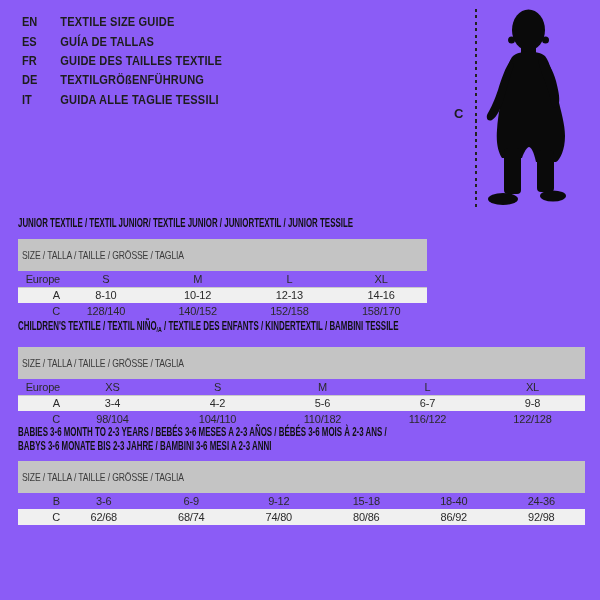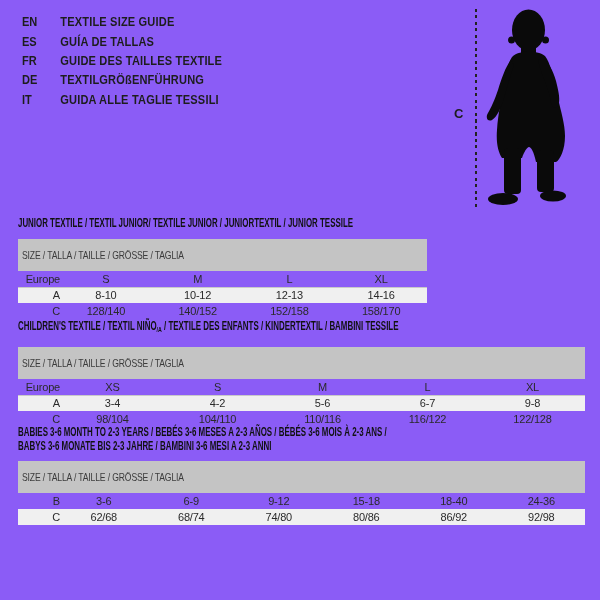--- a/index.html
+++ b/index.html
@@ -176,21 +176,21 @@
         <td>3-4</td>
         <td>4-2</td>
         <td>5-6</td>
         <td>6-7</td>
         <td>9-8</td>
       </tr>
       <tr>
         <td class="lab">C</td>
         <td>98/104</td>
         <td>104/110</td>
-        <td>110/116</td>
+        <td>110/182</td>
         <td>116/122</td>
         <td>122/128</td>
       </tr>
     </tbody>
   </table>
 
   <h2 class="sec-title" id="t3-title">
     <span style="display:block">BABIES 3-6 MONTH TO 2-3 YEARS / BEBÉS 3-6 MESES A 2-3 AÑOS / BÉBÉS 3-6 MOIS À 2-3 ANS /</span>
     <span style="display:block">BABYS 3-6 MONATE BIS 2-3 JAHRE / BAMBINI 3-6 MESI A 2-3 ANNI</span>
   </h2>

